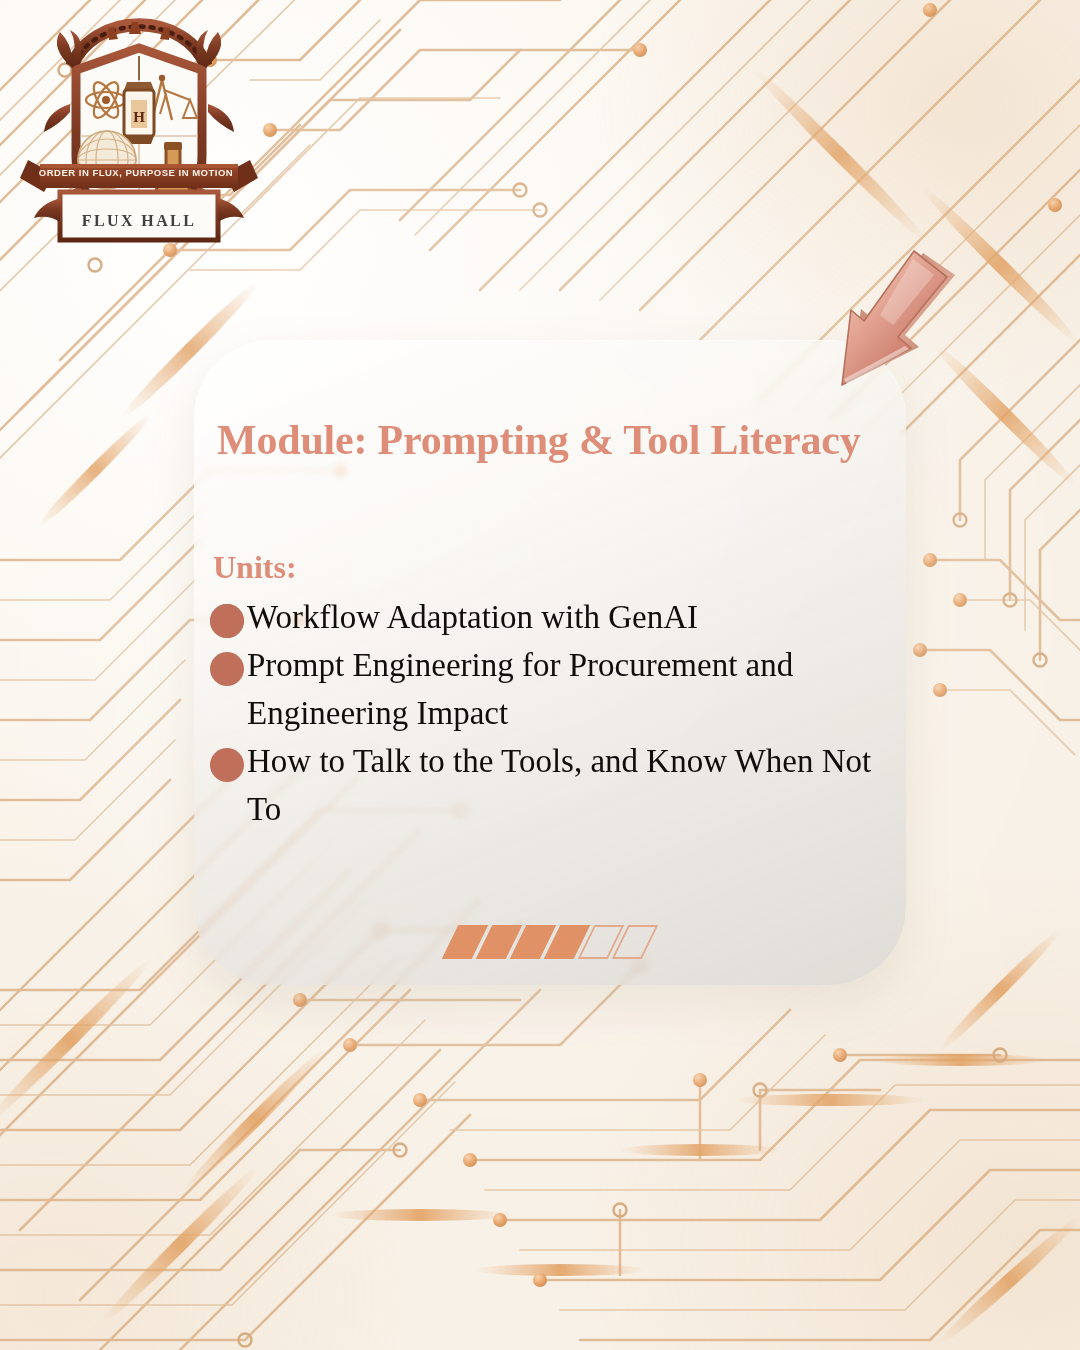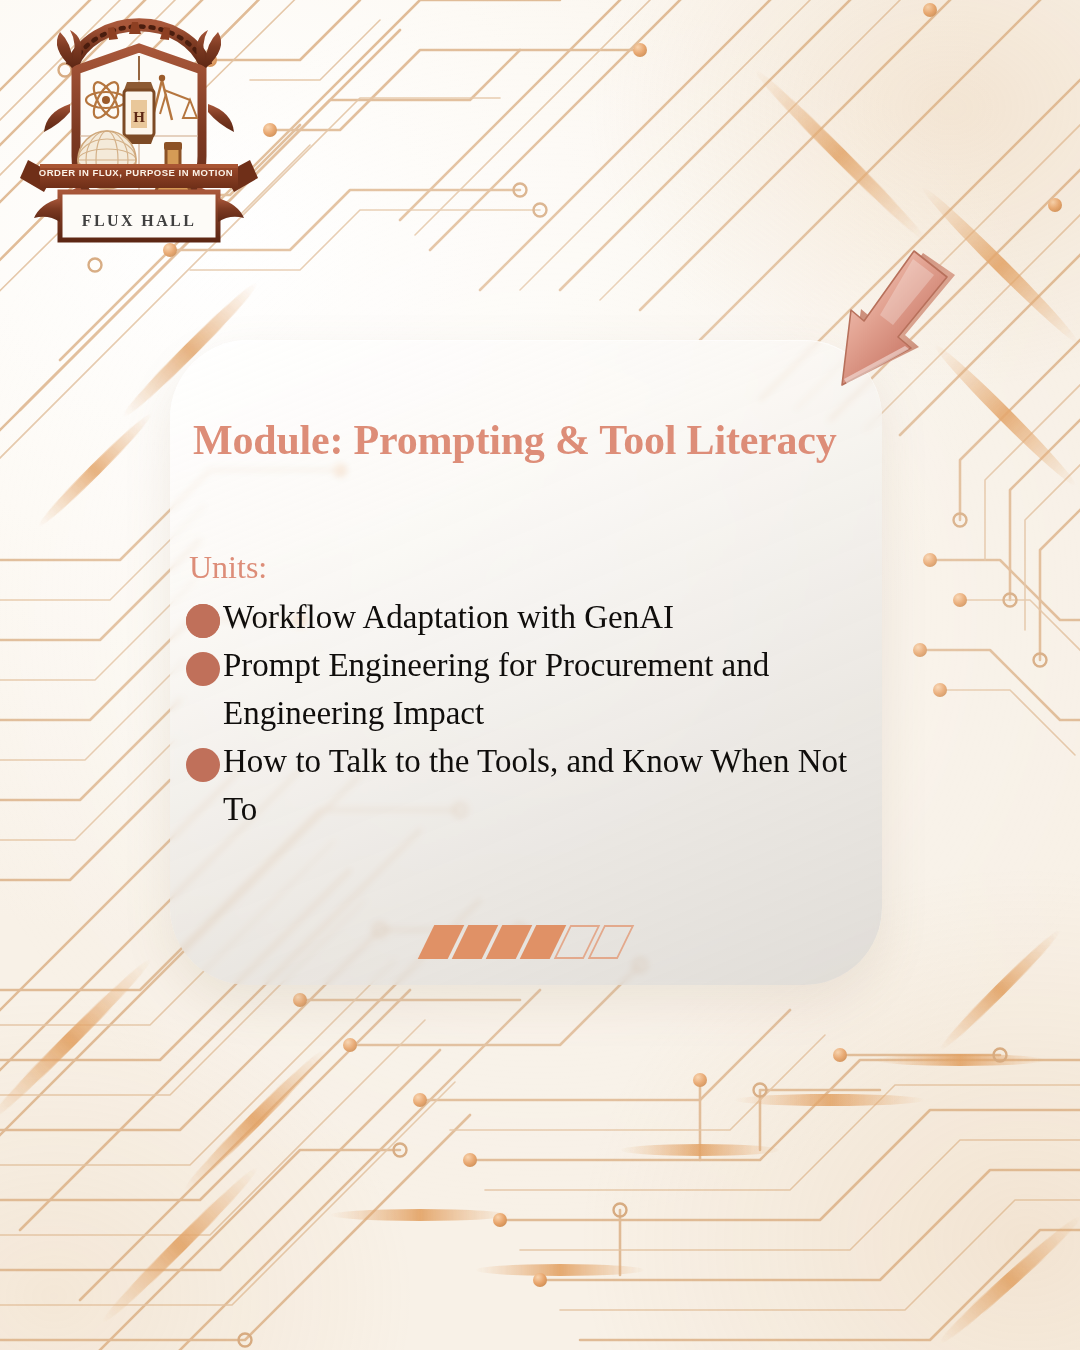--- a/index.html
+++ b/index.html
@@ -34,21 +34,21 @@
       radial-gradient(ellipse 620px 520px at 95% 92%, rgba(222,178,128,0.20) 0%, rgba(222,178,128,0) 72%),
       radial-gradient(ellipse 500px 420px at 5% 96%, rgba(224,182,134,0.16) 0%, rgba(224,182,134,0) 72%);
   }
   .bg-vig {
     background: radial-gradient(ellipse 900px 900px at 50% 45%, rgba(255,255,255,0.42) 0%, rgba(255,255,255,0) 68%);
   }
 
   
   .card {
     position: absolute;
-    left: 170px;
+    left: 194px;
     top: 340px;
     width: 712px;
     height: 645px;
     border-radius: 78px;
     background:
       linear-gradient(158deg,
         rgba(255,255,255,0.80) 0%,
         rgba(250,248,245,0.66) 30%,
         rgba(226,224,221,0.62) 70%,
         rgba(214,212,209,0.70) 100%);
@@ -78,21 +78,21 @@
   .subtitle {
     color: #161412;
     font-style: italic;
     font-size: 33px;
     line-height: 1.18;
     margin: 0 0 0 14px;
     white-space: nowrap;
   }
   .units-label {
     color: #dd8d78;
-    font-weight: normal;
+    font-weight: bold;
     font-size: 32px;
     line-height: 1;
     margin: 88px 0 10px 10px;
   }
   .unit-list {
     list-style: none;
     margin: 0;
     padding: 0;
   }
   .unit-item {

